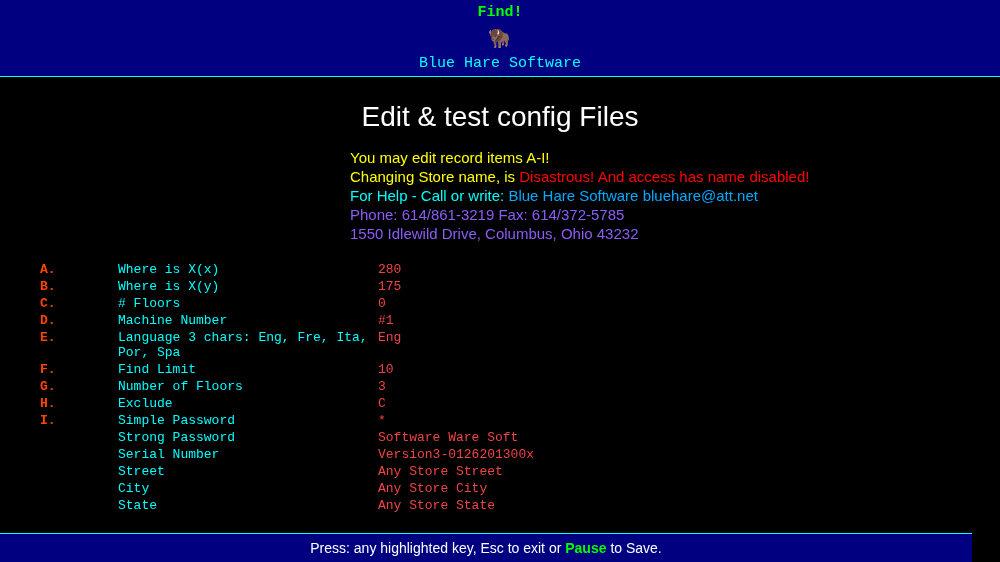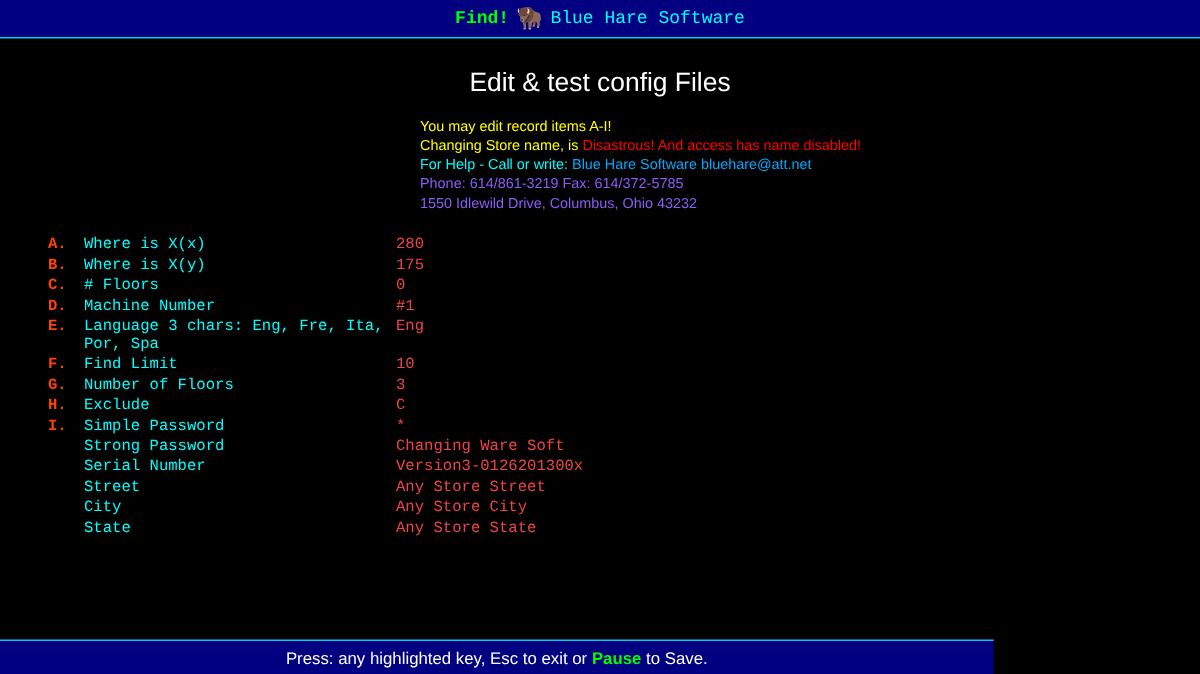--- a/index.html
+++ b/index.html
@@ -17,20 +17,21 @@
     
     #top-bar {
       background-color: #000080;
       text-align: center;
       padding: 4px 0;
       border-bottom: 1px solid #00ffff;
       display: flex;
       align-items: center;
       justify-content: center;
       gap: 6px;
+      flex-direction: column;
     }
     #top-bar .find-text {
       color: #00ff00;
       font-weight: bold;
       font-size: 15px;
     }
     #top-bar .buffalo-icon {
       color: #00aaff;
       font-size: 18px;
     }
@@ -41,35 +42,35 @@
 
     
     #main {
       padding: 10px 40px;
     }
 
     
     #page-title {
       text-align: center;
       color: #ffffff;
-      font-size: 22px;
+      font-size: 28px;
       font-weight: normal;
       margin: 14px 0 16px 0;
       font-family: Arial, sans-serif;
     }
 
     
     #info-section {
       text-align: left;
       margin-left: 310px;
       margin-bottom: 20px;
     }
     .info-line {
       margin: 2px 0;
-      font-size: 12px;
+      font-size: 15px;
       font-family: Arial, sans-serif;
     }
     .info-yellow { color: #ffff00; }
     .info-red { color: #ff0000; }
     .info-cyan { color: #00ffff; }
     .info-white { color: #8b5cf6; }
     .info-blue { color: #00aaff; }
 
     
     #records-section {
@@ -85,35 +86,36 @@
     .record-letter {
       color: #ff4400;
       width: 30px;
       flex-shrink: 0;
       font-weight: bold;
     }
     .record-label {
       color: #00ffff;
       width: 260px;
       flex-shrink: 0;
+      margin-left: 48px;
     }
     .record-value {
       color: #ef4444;
     }
     
     .record-row.sub .record-letter {
       visibility: hidden;
     }
 
     
     #bottom-bar {
       position: absolute;
       bottom: 0;
       left: 0;
-      width: 828px;
+      width: 972px;
       background-color: #000080;
       text-align: center;
       padding: 6px 0;
       border-top: 1px solid #00ffff;
       font-family: Arial, sans-serif;
       font-size: 14px;
     }
     .press-text { color: #ffffff; }
     .key-highlight { color: #00ff00; font-weight: bold; }
   </style>
@@ -188,21 +190,21 @@
         <span class="record-value">C</span>
       </div>
       <div class="record-row">
         <span class="record-letter">I.</span>
         <span class="record-label">Simple Password</span>
         <span class="record-value">*</span>
       </div>
       <div class="record-row sub">
         <span class="record-letter"></span>
         <span class="record-label">Strong Password</span>
-        <span class="record-value">Changing Ware Soft</span>
+        <span class="record-value">Software Ware Soft</span>
       </div>
       <div class="record-row sub">
         <span class="record-letter"></span>
         <span class="record-label">Serial Number</span>
         <span class="record-value">Version3-0126201300x</span>
       </div>
       <div class="record-row sub">
         <span class="record-letter"></span>
         <span class="record-label">Street</span>
         <span class="record-value">Any Store Street</span>

